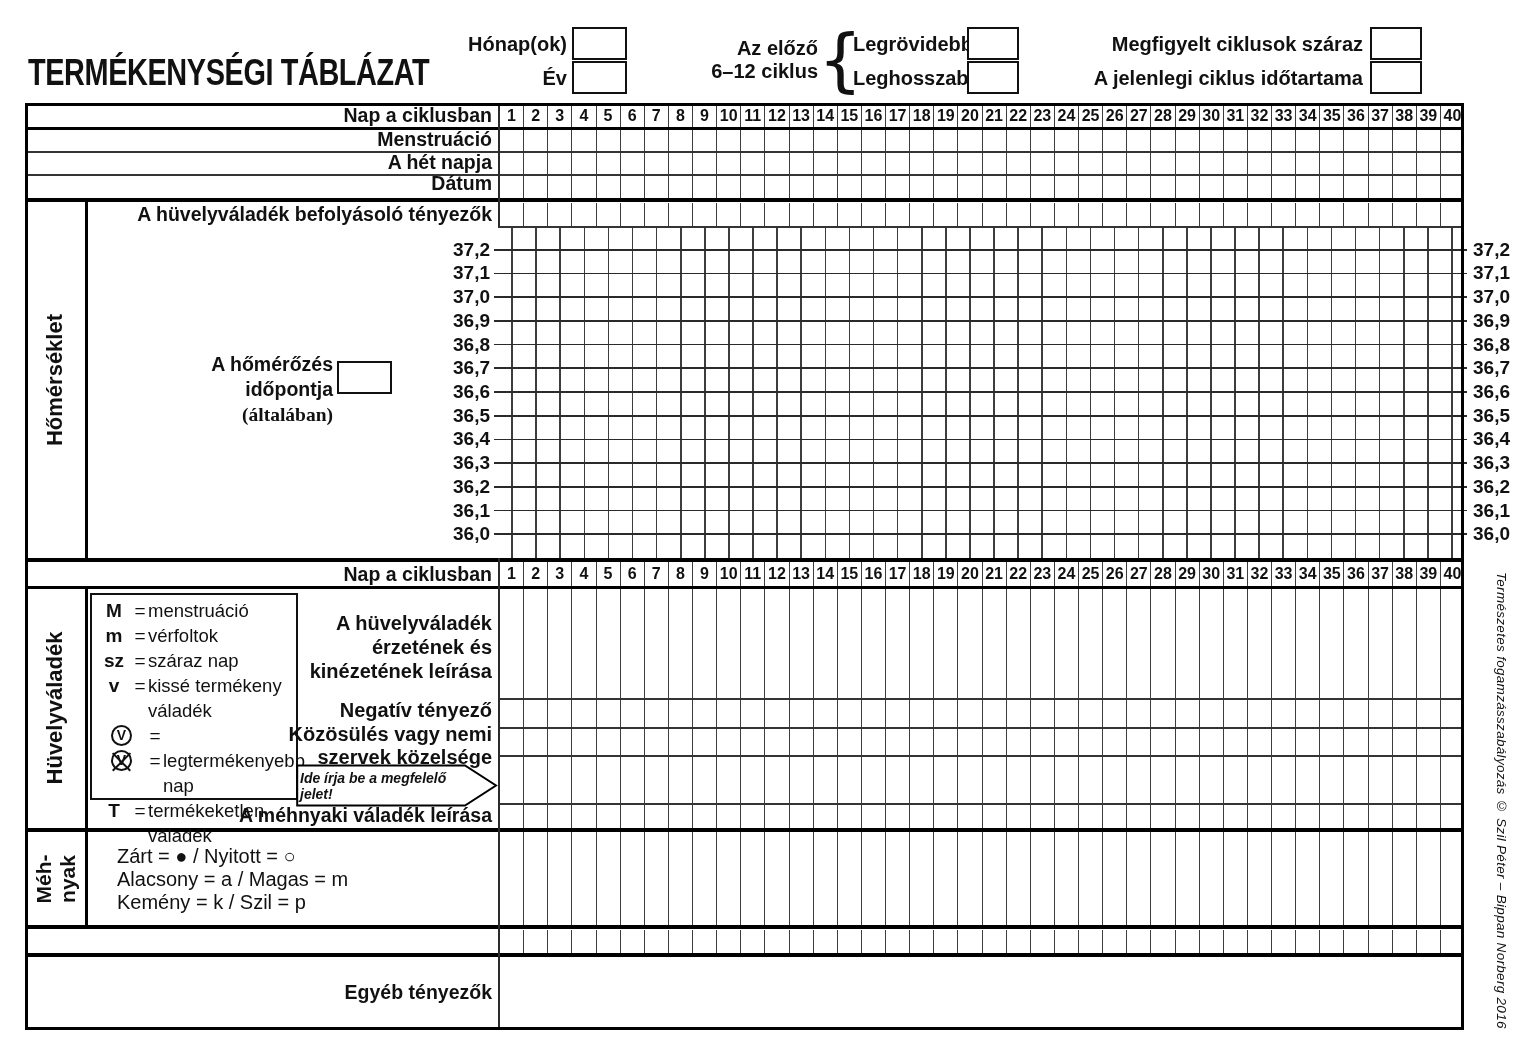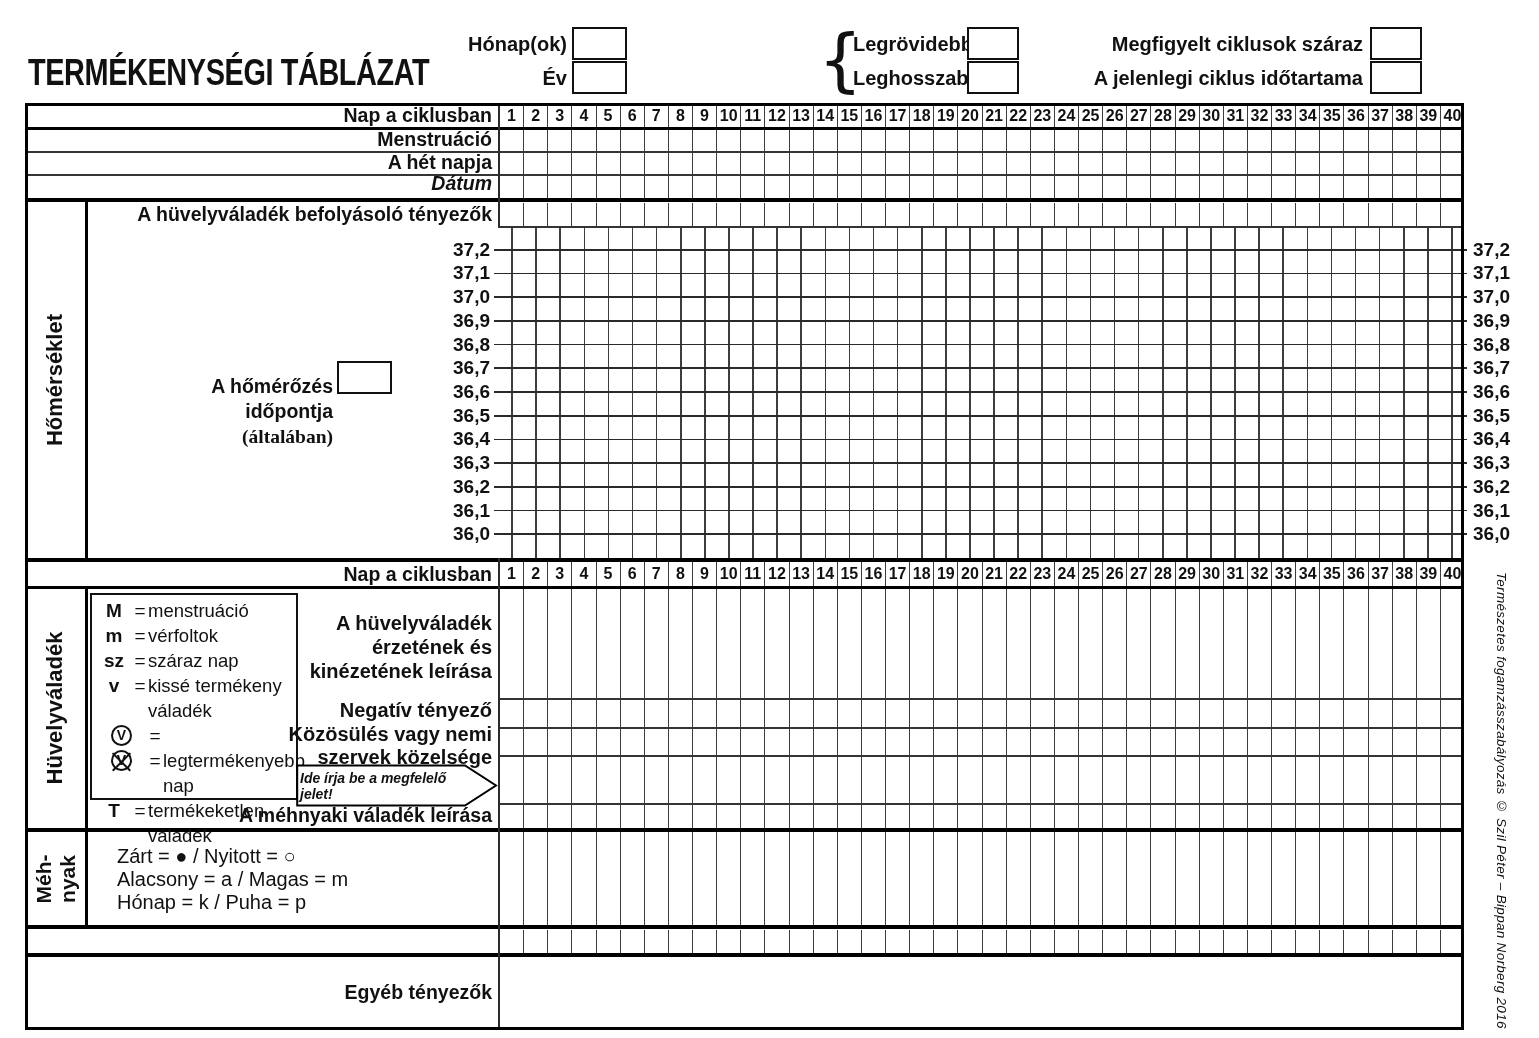--- a/index.html
+++ b/index.html
@@ -64,44 +64,48 @@
 
 <div class="sheet">
 
   <div class="title"><span>TERMÉKENYSÉGI TÁBLÁZAT</span></div>
 
   <div class="hdrlabel r" style="left:407px;top:31px;width:160px;">Hónap(ok)</div>
   <div class="inputbox" style="left:572px;top:27px;width:55px;height:33px;"></div>
   <div class="hdrlabel r" style="left:407px;top:65px;width:160px;">Év</div>
   <div class="inputbox" style="left:572px;top:61px;width:55px;height:33px;"></div>
 
+  <div class="hdrlabel r" style="left:658px;top:37px;width:160px;line-height:23px;">
+    <div>Az előző</div>
+    <div>6–12 ciklus</div>
+  </div>
   <div class="brace">{</div>
   <div class="hdrlabel" style="left:853px;top:31px;">Legrövidebb</div>
   <div class="inputbox" style="left:967px;top:27px;width:52px;height:33px;"></div>
   <div class="hdrlabel" style="left:853px;top:65px;">Leghosszabb</div>
   <div class="inputbox" style="left:967px;top:61px;width:52px;height:33px;"></div>
 
   <div class="hdrlabel r" style="left:1063px;top:31px;width:300px;">Megfigyelt ciklusok száraz</div>
   <div class="inputbox" style="left:1370px;top:27px;width:52px;height:33px;"></div>
   <div class="hdrlabel r" style="left:1063px;top:65px;width:300px;">A jelenlegi ciklus időtartama</div>
   <div class="inputbox" style="left:1370px;top:61px;width:52px;height:33px;"></div>
 
   <div class="outer"></div>
 
   <div class="rowlabel" style="top:103px;height:24px;">Nap a ciklusban</div>
   <div class="rowlabel" style="top:127px;height:24px;">Menstruáció</div>
   <div class="rowlabel" style="top:151px;height:23px;">A hét napja</div>
-  <div class="rowlabel" style="top:174px;height:19px;font-style:italic;">Dátum</div>
+  <div class="rowlabel" style="top:174px;height:19px;">Dátum</div>
   <div class="rowlabel" style="top:202px;height:24px;">A hüvelyváladék befolyásoló tényezők</div>
   <div class="rowlabel" style="top:562px;height:24px;">Nap a ciklusban</div>
   <div class="rowlabel" style="top:803px;height:25px;">A méhnyaki váladék leírása</div>
   <div class="rowlabel" style="top:957px;height:70px;">Egyéb tényezők</div>
 
   <div class="textblock abs" style="left:133px;top:352px;width:200px;z-index:6;line-height:25px;">
-    <div style="line-height:25px;font-size:19.5px;margin-top:22px;">A hőmérőzés időpontja</div>
+    <div style="line-height:25px;font-size:19.5px;">A hőmérőzés időpontja</div>
     <div style="line-height:25px;font-size:19.5px;font-family:Liberation Serif, serif;">(általában)</div>
   </div>
   <div class="inputbox" style="left:337px;top:361px;width:55px;height:33px;"></div>
 
   <div class="vertwrap" style="left:25px;top:202px;width:60px;height:356px;">
     <span>Hőmérséklet</span>
   </div>
   <div class="vertwrap" style="left:25px;top:588px;width:60px;height:240px;">
     <span>Hüvelyváladék</span>
   </div>
@@ -792,21 +796,21 @@
   </div>
 
   <svg class="abs" style="left:296px;top:764px;z-index:5;" width="202" height="43">
     <polygon points="1.2,1.5 169,1.5 200,21.5 169,41.5 1.2,41.5" fill="#ffffff" stroke="#000" stroke-width="2"></polygon>
   </svg>
   <div class="arrowtext">Ide írja be a megfelelő jelet!</div>
 
   <div class="abs" style="left:117px;top:845px;z-index:6;">
     <div class="cxline">Zárt = ● / Nyitott = ○</div>
     <div class="cxline">Alacsony = a / Magas = m</div>
-    <div class="cxline">Hónap = k / Puha = p</div>
+    <div class="cxline">Kemény = k / Szil = p</div>
   </div>
 
   <div class="copyright">Természetes fogamzásszabályozás © Szil Péter – Bippan Norberg 2016</div>
 
 <div class="tlab" style="left: 418px; top: 237.714px; width: 72px; text-align: right;">37,2</div>
     <div class="tlab" style="left: 1473px; top: 237.714px; width: 72px; text-align: left;">37,2</div>
     <div class="tlab" style="left: 418px; top: 261.429px; width: 72px; text-align: right;">37,1</div>
     <div class="tlab" style="left: 1473px; top: 261.429px; width: 72px; text-align: left;">37,1</div>
     <div class="tlab" style="left: 418px; top: 285.143px; width: 72px; text-align: right;">37,0</div>
     <div class="tlab" style="left: 1473px; top: 285.143px; width: 72px; text-align: left;">37,0</div>

